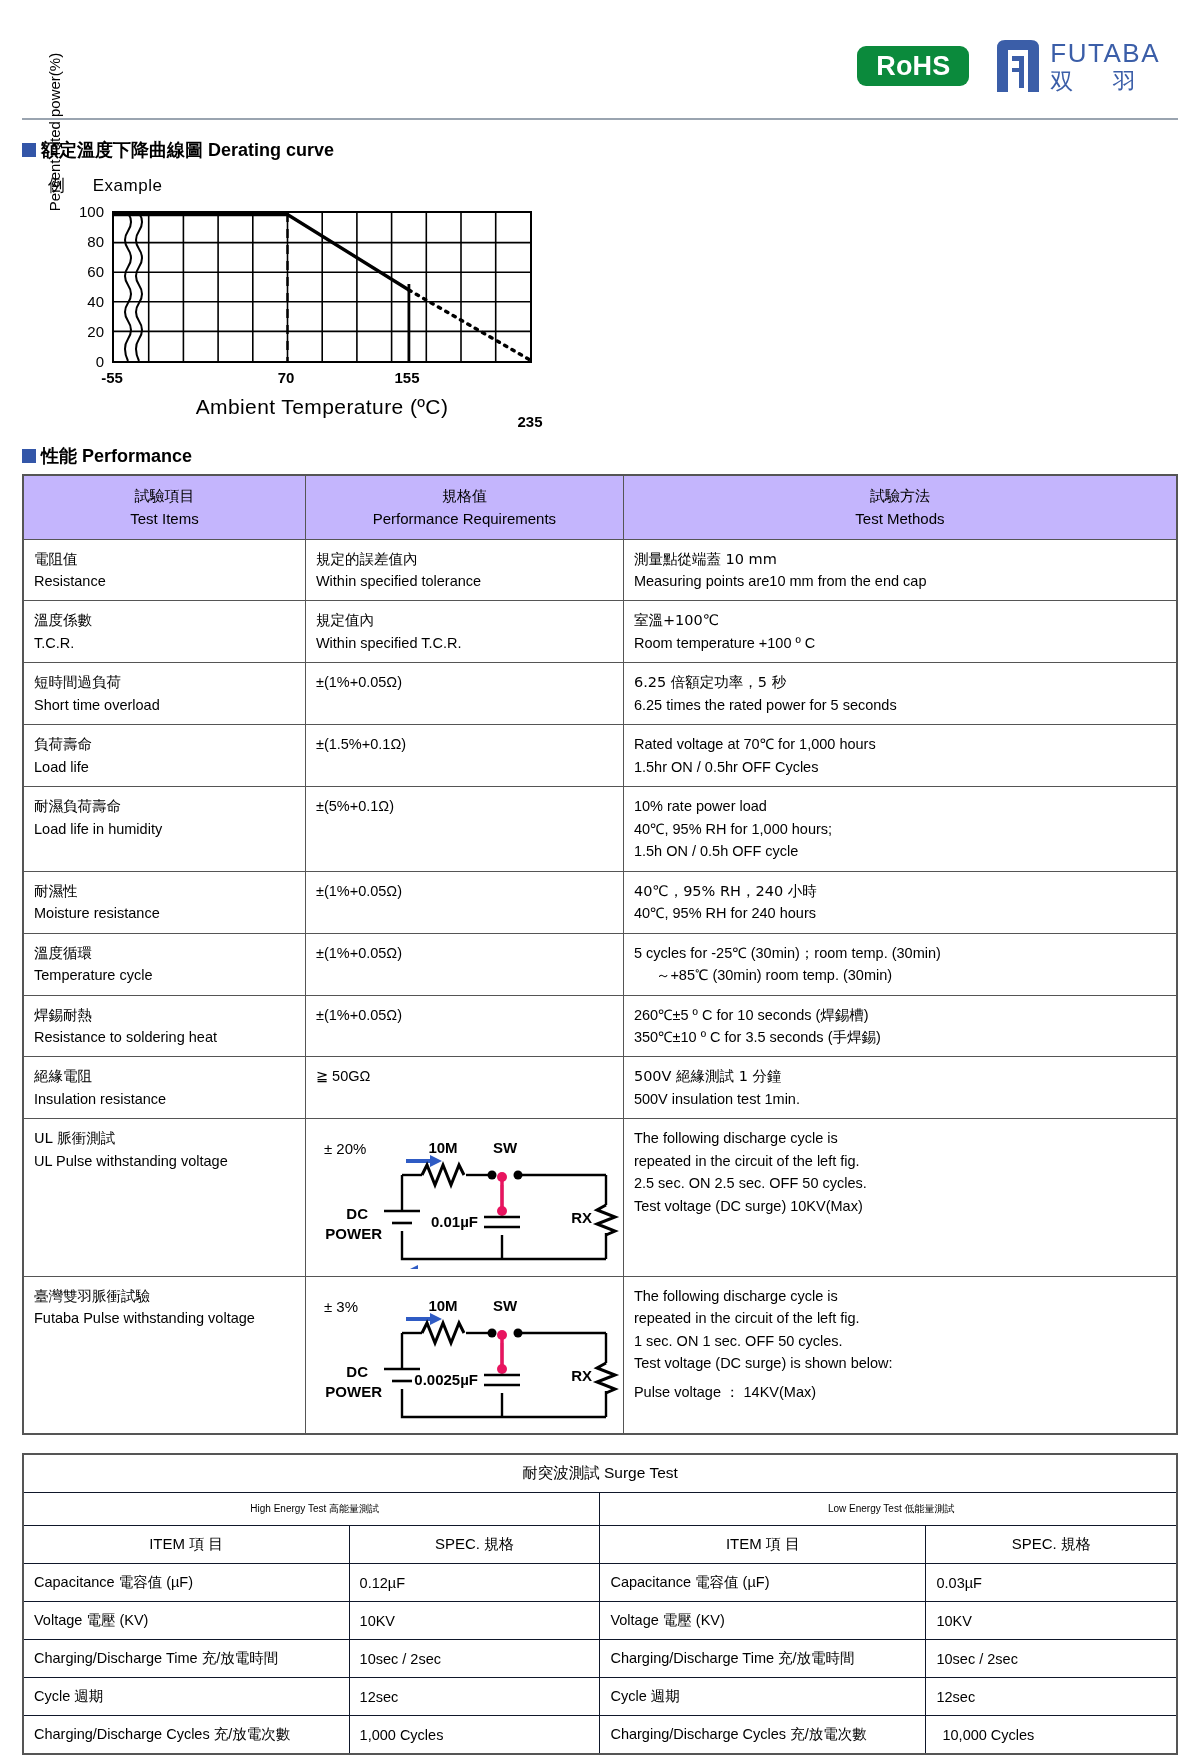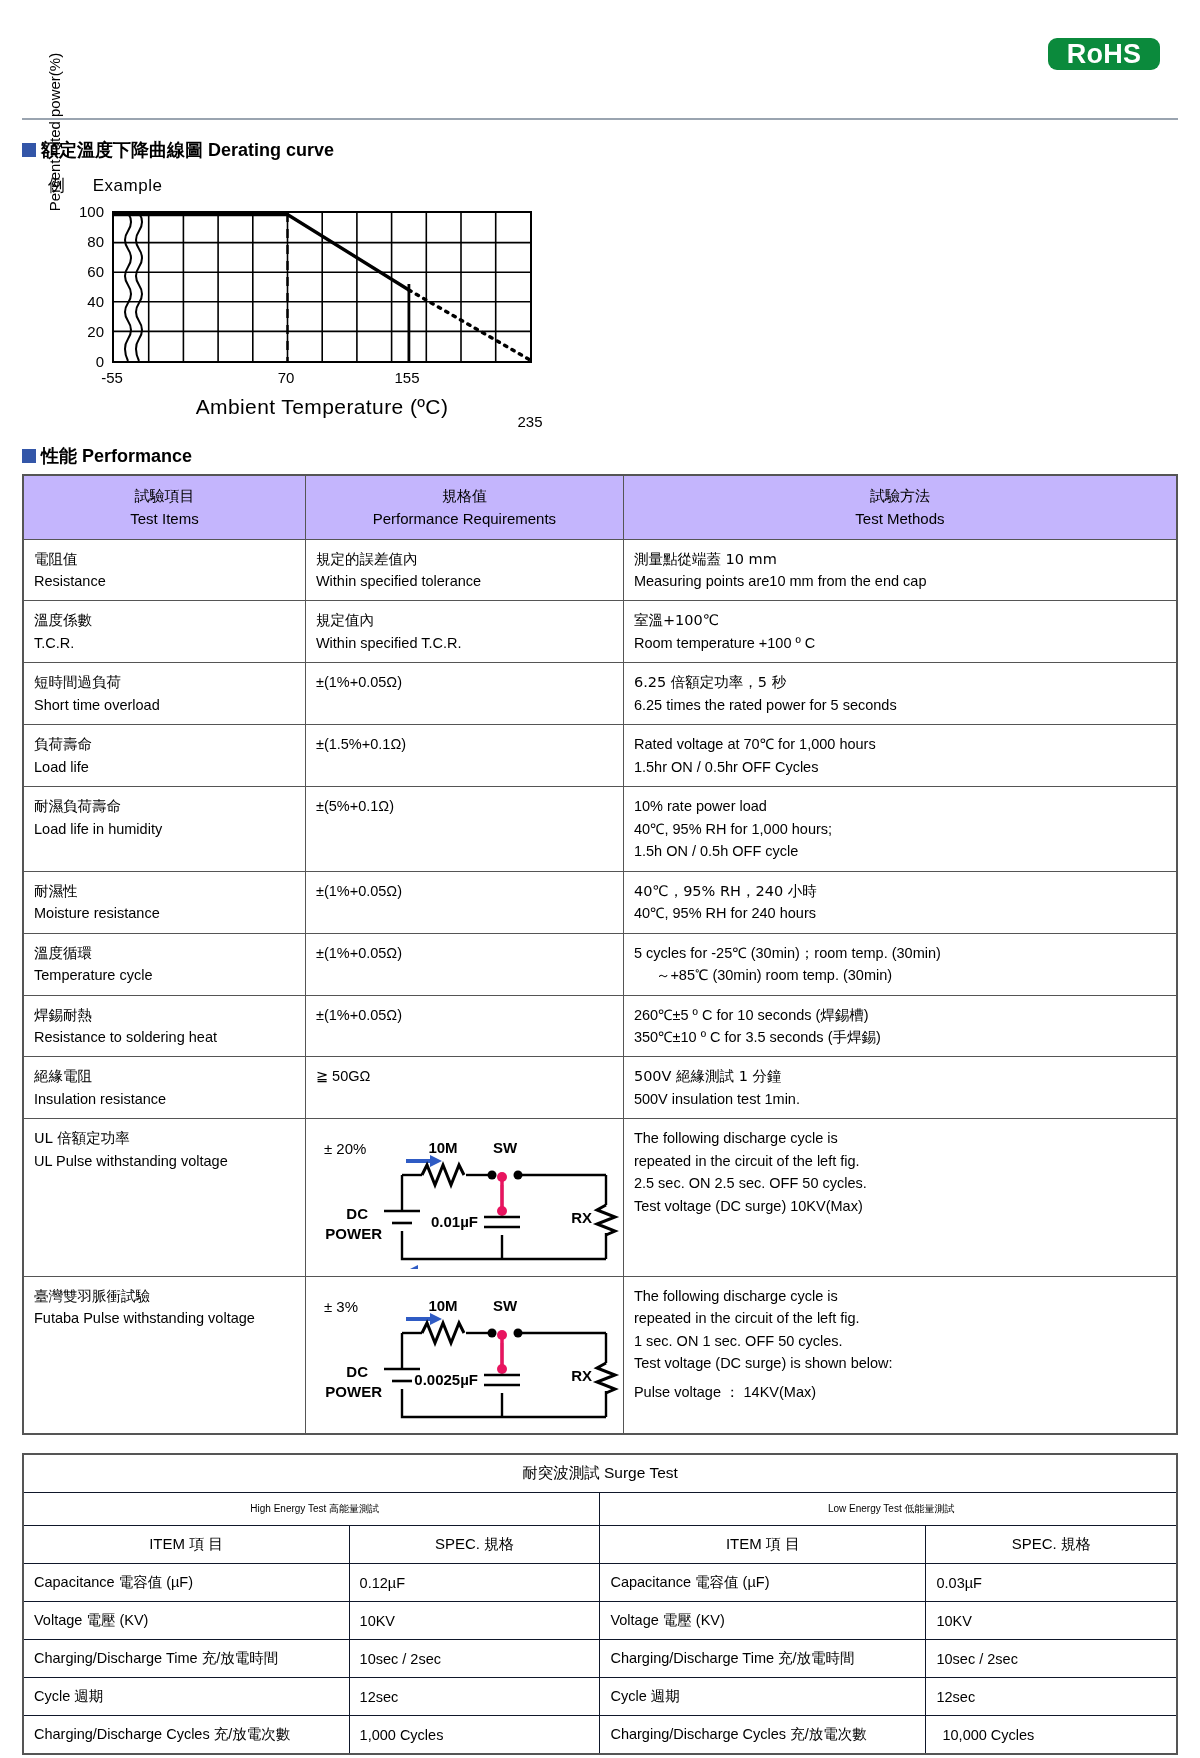--- a/index.html
+++ b/index.html
@@ -11,21 +11,21 @@
     color:#000;
     position:relative;
     overflow:hidden;
   }
   .page { position:relative; width:1200px; height:1758px; padding:0 22px; }
 
   
   .header { height:118px; position:relative; }
   .logos { position:absolute; right:18px; top:38px; display:flex; align-items:center; gap:26px; }
   .rohs {
-    width:112px; height:32px; border-radius:9px;
+    width:112px; height:40px; border-radius:9px;
     background:#0b8a3c;
     display:flex; align-items:center; justify-content:center;
     color:#fff; font-weight:bold; font-size:27px; letter-spacing:.2px;
     font-family:"Liberation Sans", sans-serif;
   }
   .futaba { display:flex; align-items:center; gap:9px; }
   .futaba-mark { width:46px; height:56px; position:relative; }
   .futaba-text { display:flex; flex-direction:column; justify-content:center; line-height:1; }
   .futaba-en { color:#3b5ea8; font-size:26px; letter-spacing:1.5px; }
   .futaba-cn { color:#3b5ea8; font-size:23px; letter-spacing:16px; margin-top:4px; }
@@ -45,21 +45,21 @@
     transform:rotate(-90deg); transform-origin:left top;
     font-size:15px; white-space:nowrap;
     width:170px; text-align:center;
   }
   .ytick { position:absolute; font-size:15px; text-align:right; width:34px; }
   .plot {
     position:absolute; left:60px; top:8px;
     width:420px; height:152px;
     border:2px solid #000; background:#fff;
   }
-  .xtick { position:absolute; font-size:15px; text-align:center; width:60px; top:166px; }
+  .xtick { position:absolute; font-size:15px; text-align:center; width:60px; top:166px;font-weight:bold; }
   .xlab { position:absolute; top:192px; left:60px; width:420px; text-align:center; font-size:21px; letter-spacing:.4px; }
 
   
   table { border-collapse:collapse; width:100%; }
   .perf { border:2px solid #555; }
   .perf th, .perf td { border:1px solid #555; vertical-align:top; }
   .perf thead th {
     background:#c4b5fd; text-align:center; font-size:15px; font-weight:normal;
     padding:9px 6px; line-height:1.45;
   }
@@ -88,20 +88,33 @@
 </head>
 <body>
 
 <div class="page">
 
   <div class="header">
     <div class="logos">
       <div class="rohs">
         <span>RoHS</span>
       </div>
+      <div class="futaba">
+        <div class="futaba-mark">
+          <svg width="46" height="56" viewBox="0 0 46 56">
+            <path d="M2 10 Q2 2 10 2 L36 2 Q44 2 44 10 L44 54 L33 54 L33 12 L13 12 L13 54 L2 54 Z" fill="#3b5ea8"></path>
+            <path d="M17 18 L29 18 L29 50 L24 50 L24 23 L17 23 Z" fill="#3b5ea8"></path>
+            <path d="M17 30 L24 30 L24 34 L17 34 Z" fill="#3b5ea8"></path>
+          </svg>
+        </div>
+        <div class="futaba-text">
+          <span class="futaba-en">FUTABA</span>
+          <span class="futaba-cn cn">双 羽</span>
+        </div>
+      </div>
     </div>
   </div>
   <hr class="hr-top">
 
   <div class="sect">
     <span class="sq"></span>
     <span class="sect-t cn">額定溫度下降曲線圖</span>
     <span class="sect-t">Derating curve</span>
   </div>
 
@@ -302,21 +315,21 @@
         </td>
         <td class="c-req req-center mid">≧ 50GΩ</td>
         <td class="c-mtd">
           <div class="cn">500V 絕緣測試 1 分鐘</div>
           <div>500V insulation test 1min.</div>
         </td>
       </tr>
 
       <tr>
         <td class="c-item mid">
-          <div class="cn">UL 倍額定功率</div>
+          <div class="cn">UL 脈衝測試</div>
           <div>UL Pulse withstanding voltage</div>
         </td>
         <td class="c-req circ-cell">
           <span class="pct">± 20%</span>
           <svg width="316" height="150" viewBox="0 0 316 150">
 
             <g stroke="#000" stroke-width="2.4" fill="none">
               <path d="M96 56 L116 56"></path>
               <path d="M160 56 L186 56"></path>
               <path d="M212 56 L300 56"></path>

